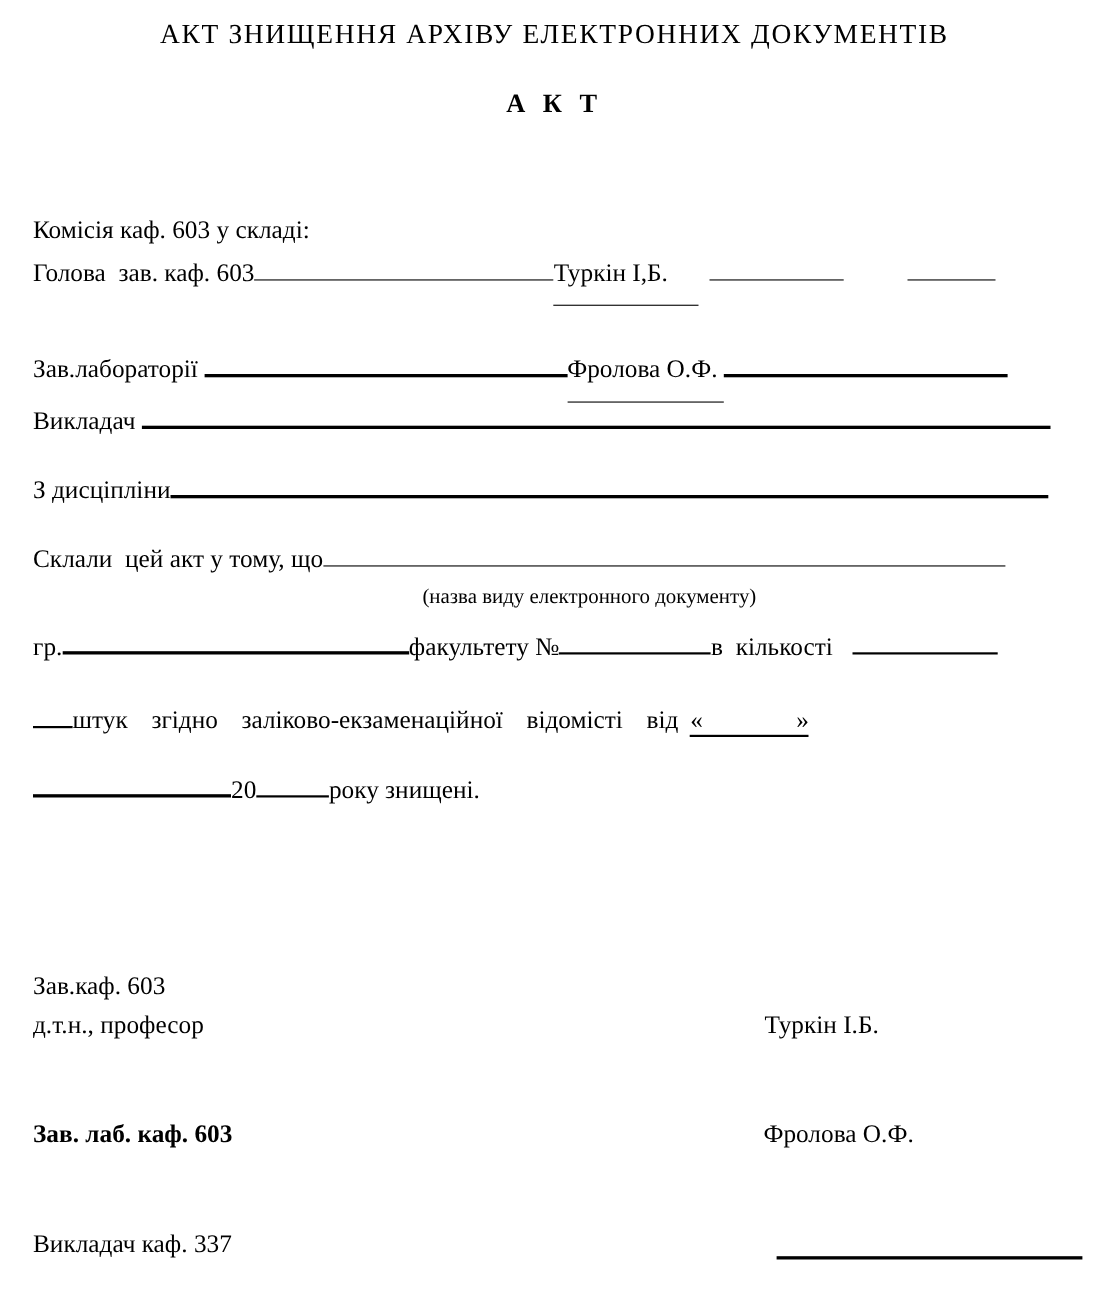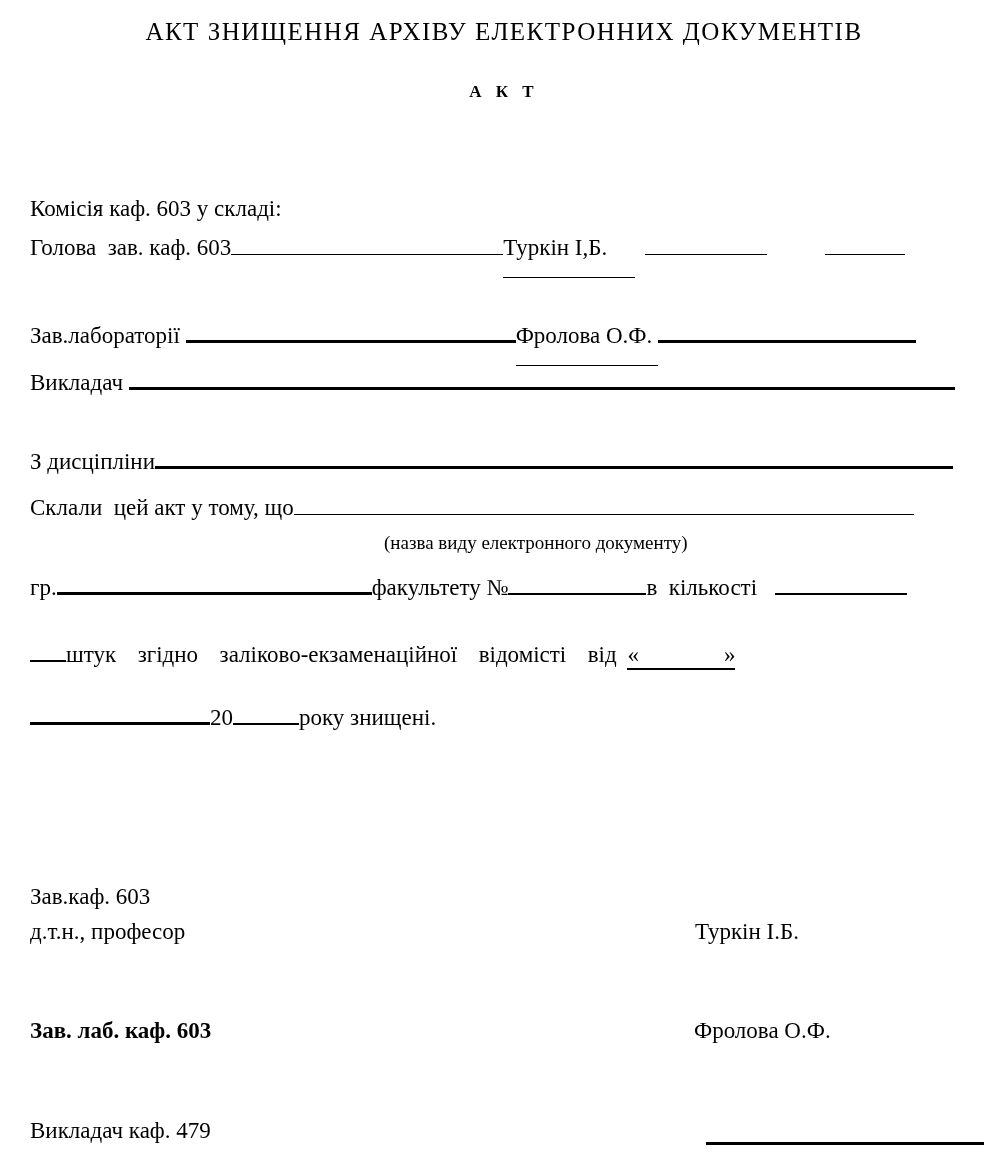--- a/index.html
+++ b/index.html
@@ -5,21 +5,21 @@
   html,body{margin:0;padding:0;background:#ffffff;}
   body{
     width:1008px;height:1173px;position:relative;
     font-family:"Liberation Serif","DejaVu Serif",serif;
     color:#000;font-size:23px;overflow:hidden;
   }
   .abs{position:absolute;white-space:nowrap;}
   .txt{white-space:pre-wrap;}
   .center{left:0;right:0;text-align:center;}
   .title{top:18px;font-size:25px;letter-spacing:1.5px;}
-  .akt{top:82px;font-size:17px;font-weight:bold;letter-spacing:5px;}
+  .akt{top:82px;font-size:24px;font-weight:bold;letter-spacing:5px;}
   .caption{font-size:19px;}
   
   .bl{display:inline-block;height:1.05em;vertical-align:baseline;
       border-bottom:2px solid #000;}
   .bl.thin{border-bottom-width:1.5px;}
   .bl.thick{border-bottom-width:3px;}
   .uname{border-bottom:1.5px solid #000;padding-bottom:17px;}
   .uname.pad28{padding-right:28px;}
   .uname.pad6{padding-right:6px;}
   .qblank{border-bottom:2px solid #000;padding-bottom:1px;}
@@ -48,21 +48,21 @@
 </div>
 
 <div class="abs" style="left:30px;top:316px;">
   <span class="txt">Зав.лабораторії </span><span class="bl thick" style="width:330px;"></span><span class="uname pad6 txt">Фролова О.Ф.</span><span class="bl thick" style="width:258px;"></span>
 </div>
 
 <div class="abs" style="left:30px;top:363px;">
   <span class="txt">Викладач </span><span class="bl thick" style="width:826px;"></span>
 </div>
 
-<div class="abs" style="left:30px;top:426px;margin-top:16px;">
+<div class="abs" style="left:30px;top:426px;">
   <span class="txt">З дисціпліни</span><span class="bl thick" style="width:798px;"></span>
 </div>
 
 <div class="abs" style="left:30px;top:490px;">
   <span class="txt">Склали  цей акт у тому, що</span><span class="bl thin" style="width:620px;"></span>
 </div>
 
 <div class="abs caption" style="left:384px;top:519px;margin-top:13px;">
   <span class="txt">(назва виду електронного документу)</span>
 </div>
@@ -90,17 +90,17 @@
 </div>
 
 <div class="abs" style="left:30px;top:1018px;font-weight:bold;">
   <span class="txt">Зав. лаб. каф. 603</span>
 </div>
 <div class="abs" style="left:694px;top:1018px;">
   <span class="txt">Фролова О.Ф.</span>
 </div>
 
 <div class="abs" style="left:30px;top:1118px;">
-  <span class="txt">Викладач каф. 479</span>
+  <span class="txt">Викладач каф. 337</span>
 </div>
 <div class="abs" style="left:706px;top:1118px;">
   <span class="bl thick" style="width:278px;"></span>
 </div>
 
 </body></html>

